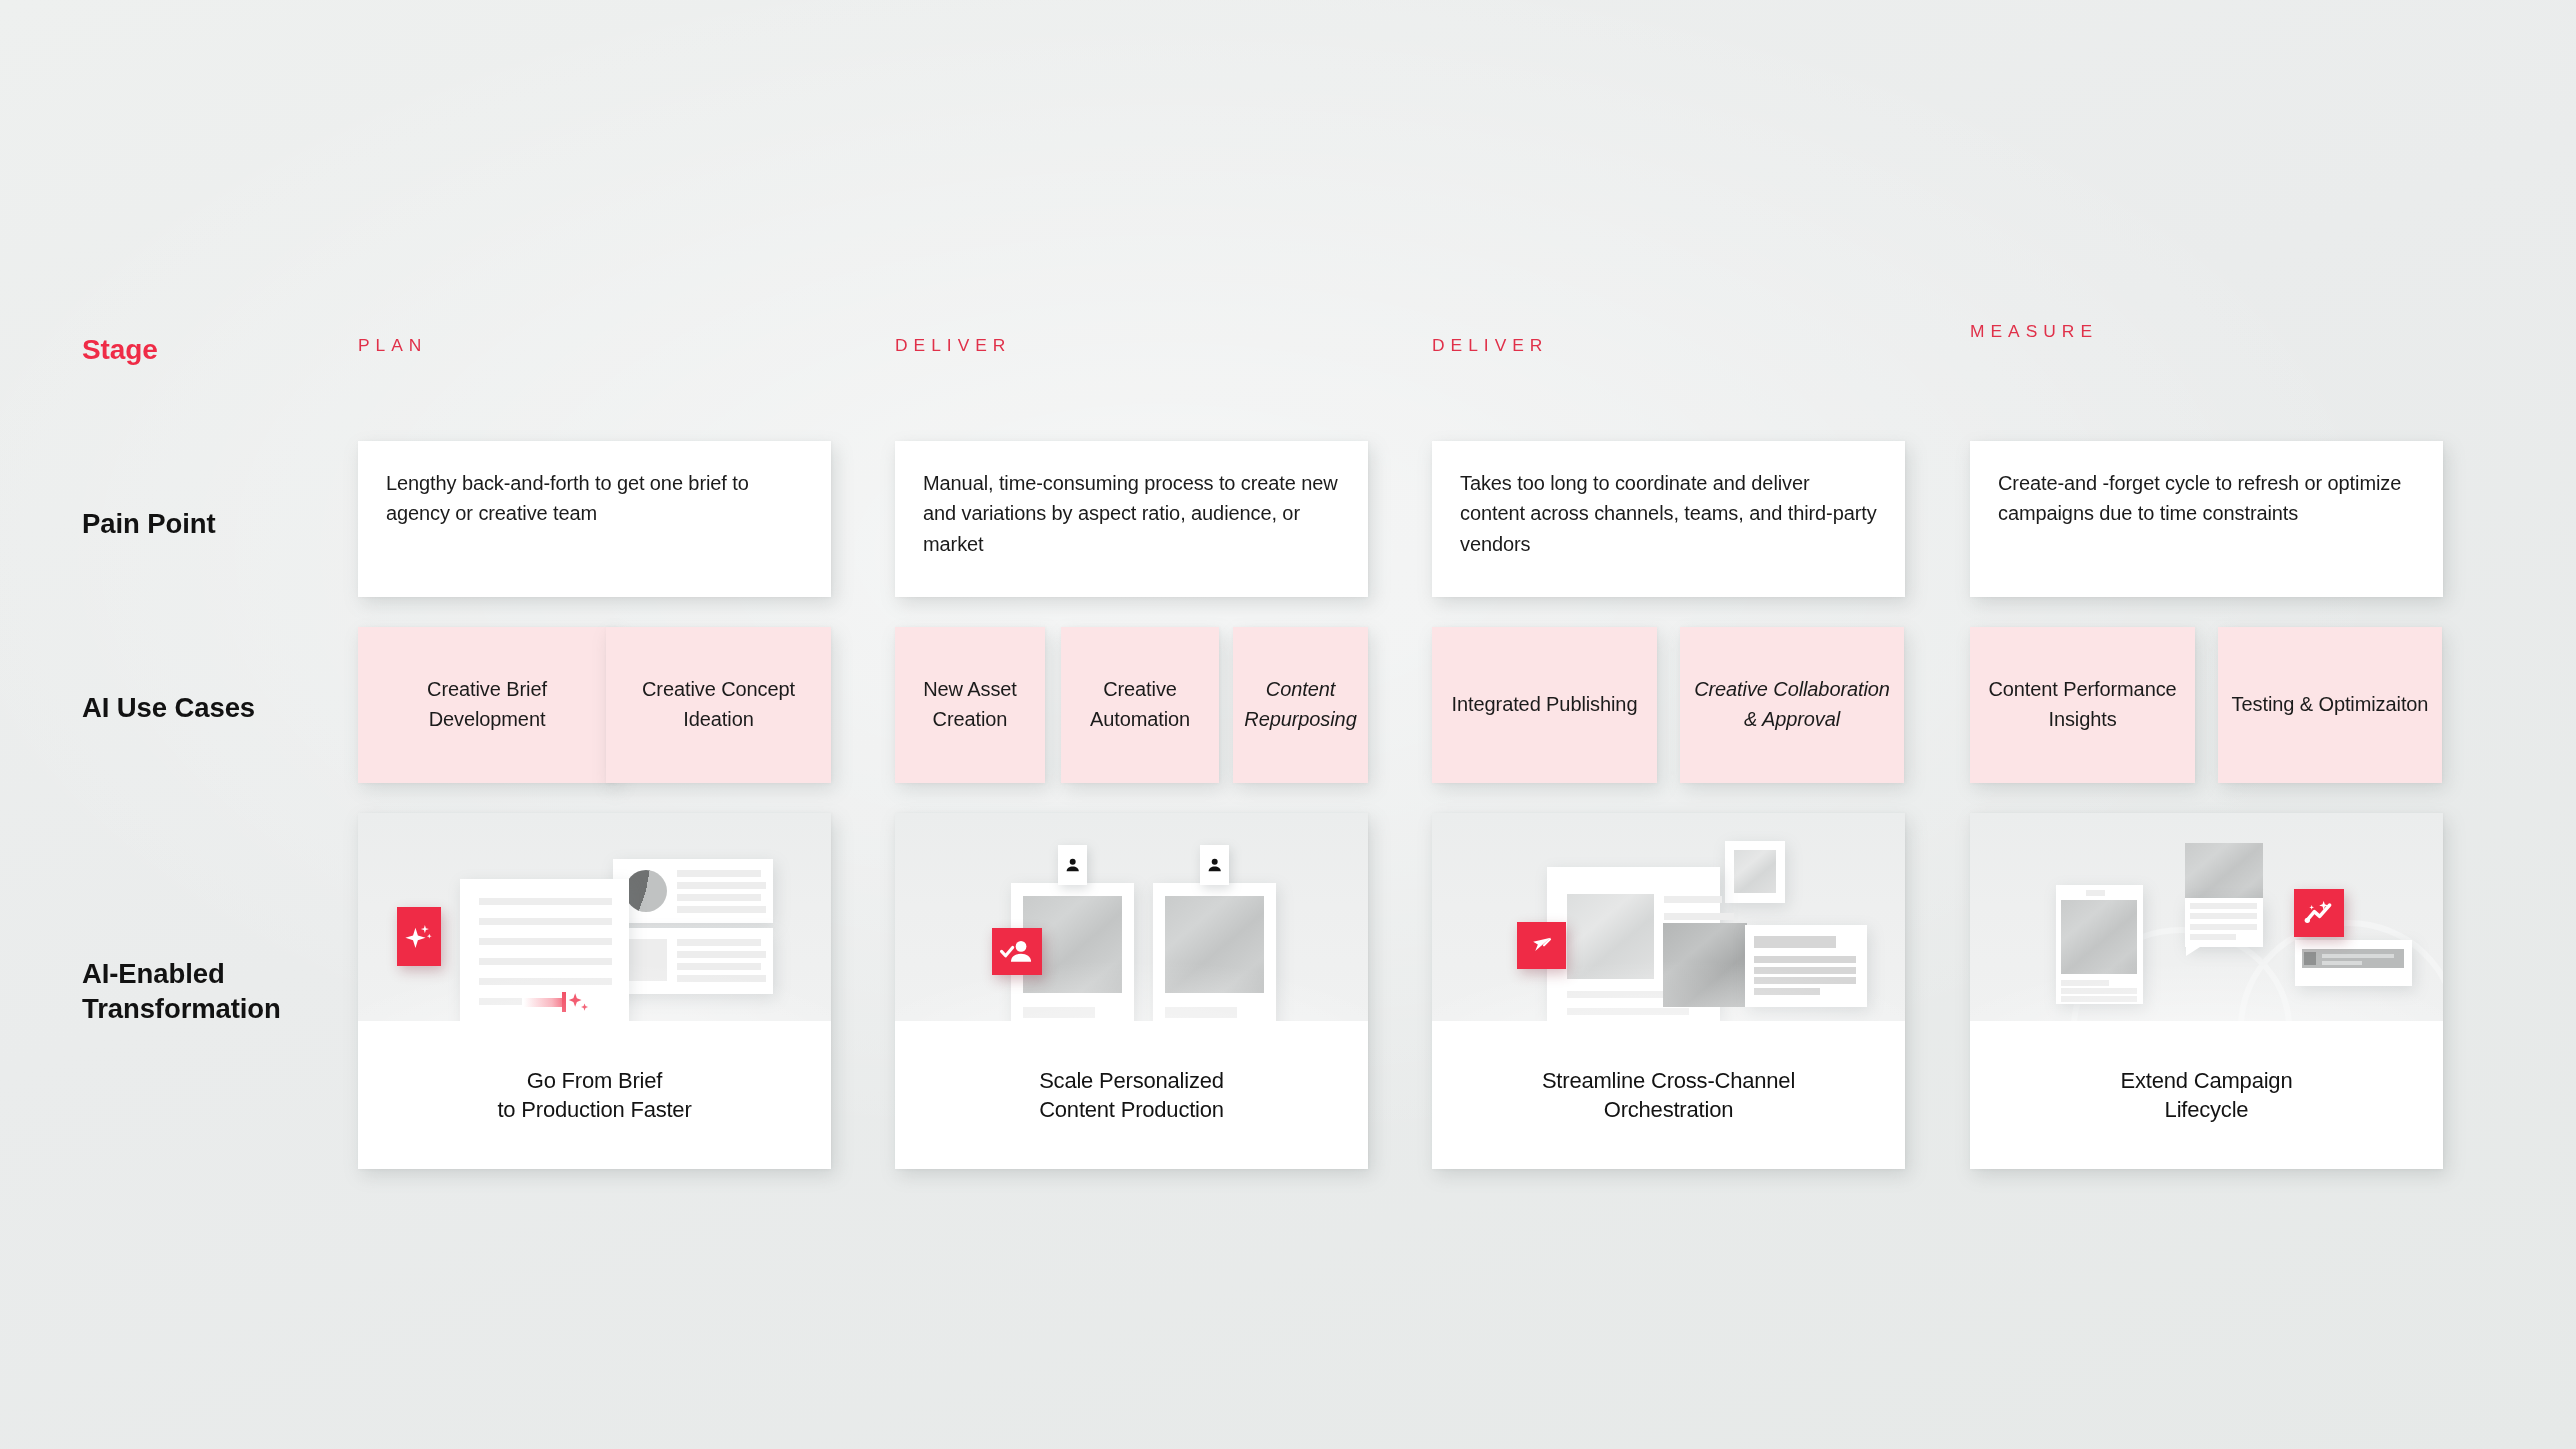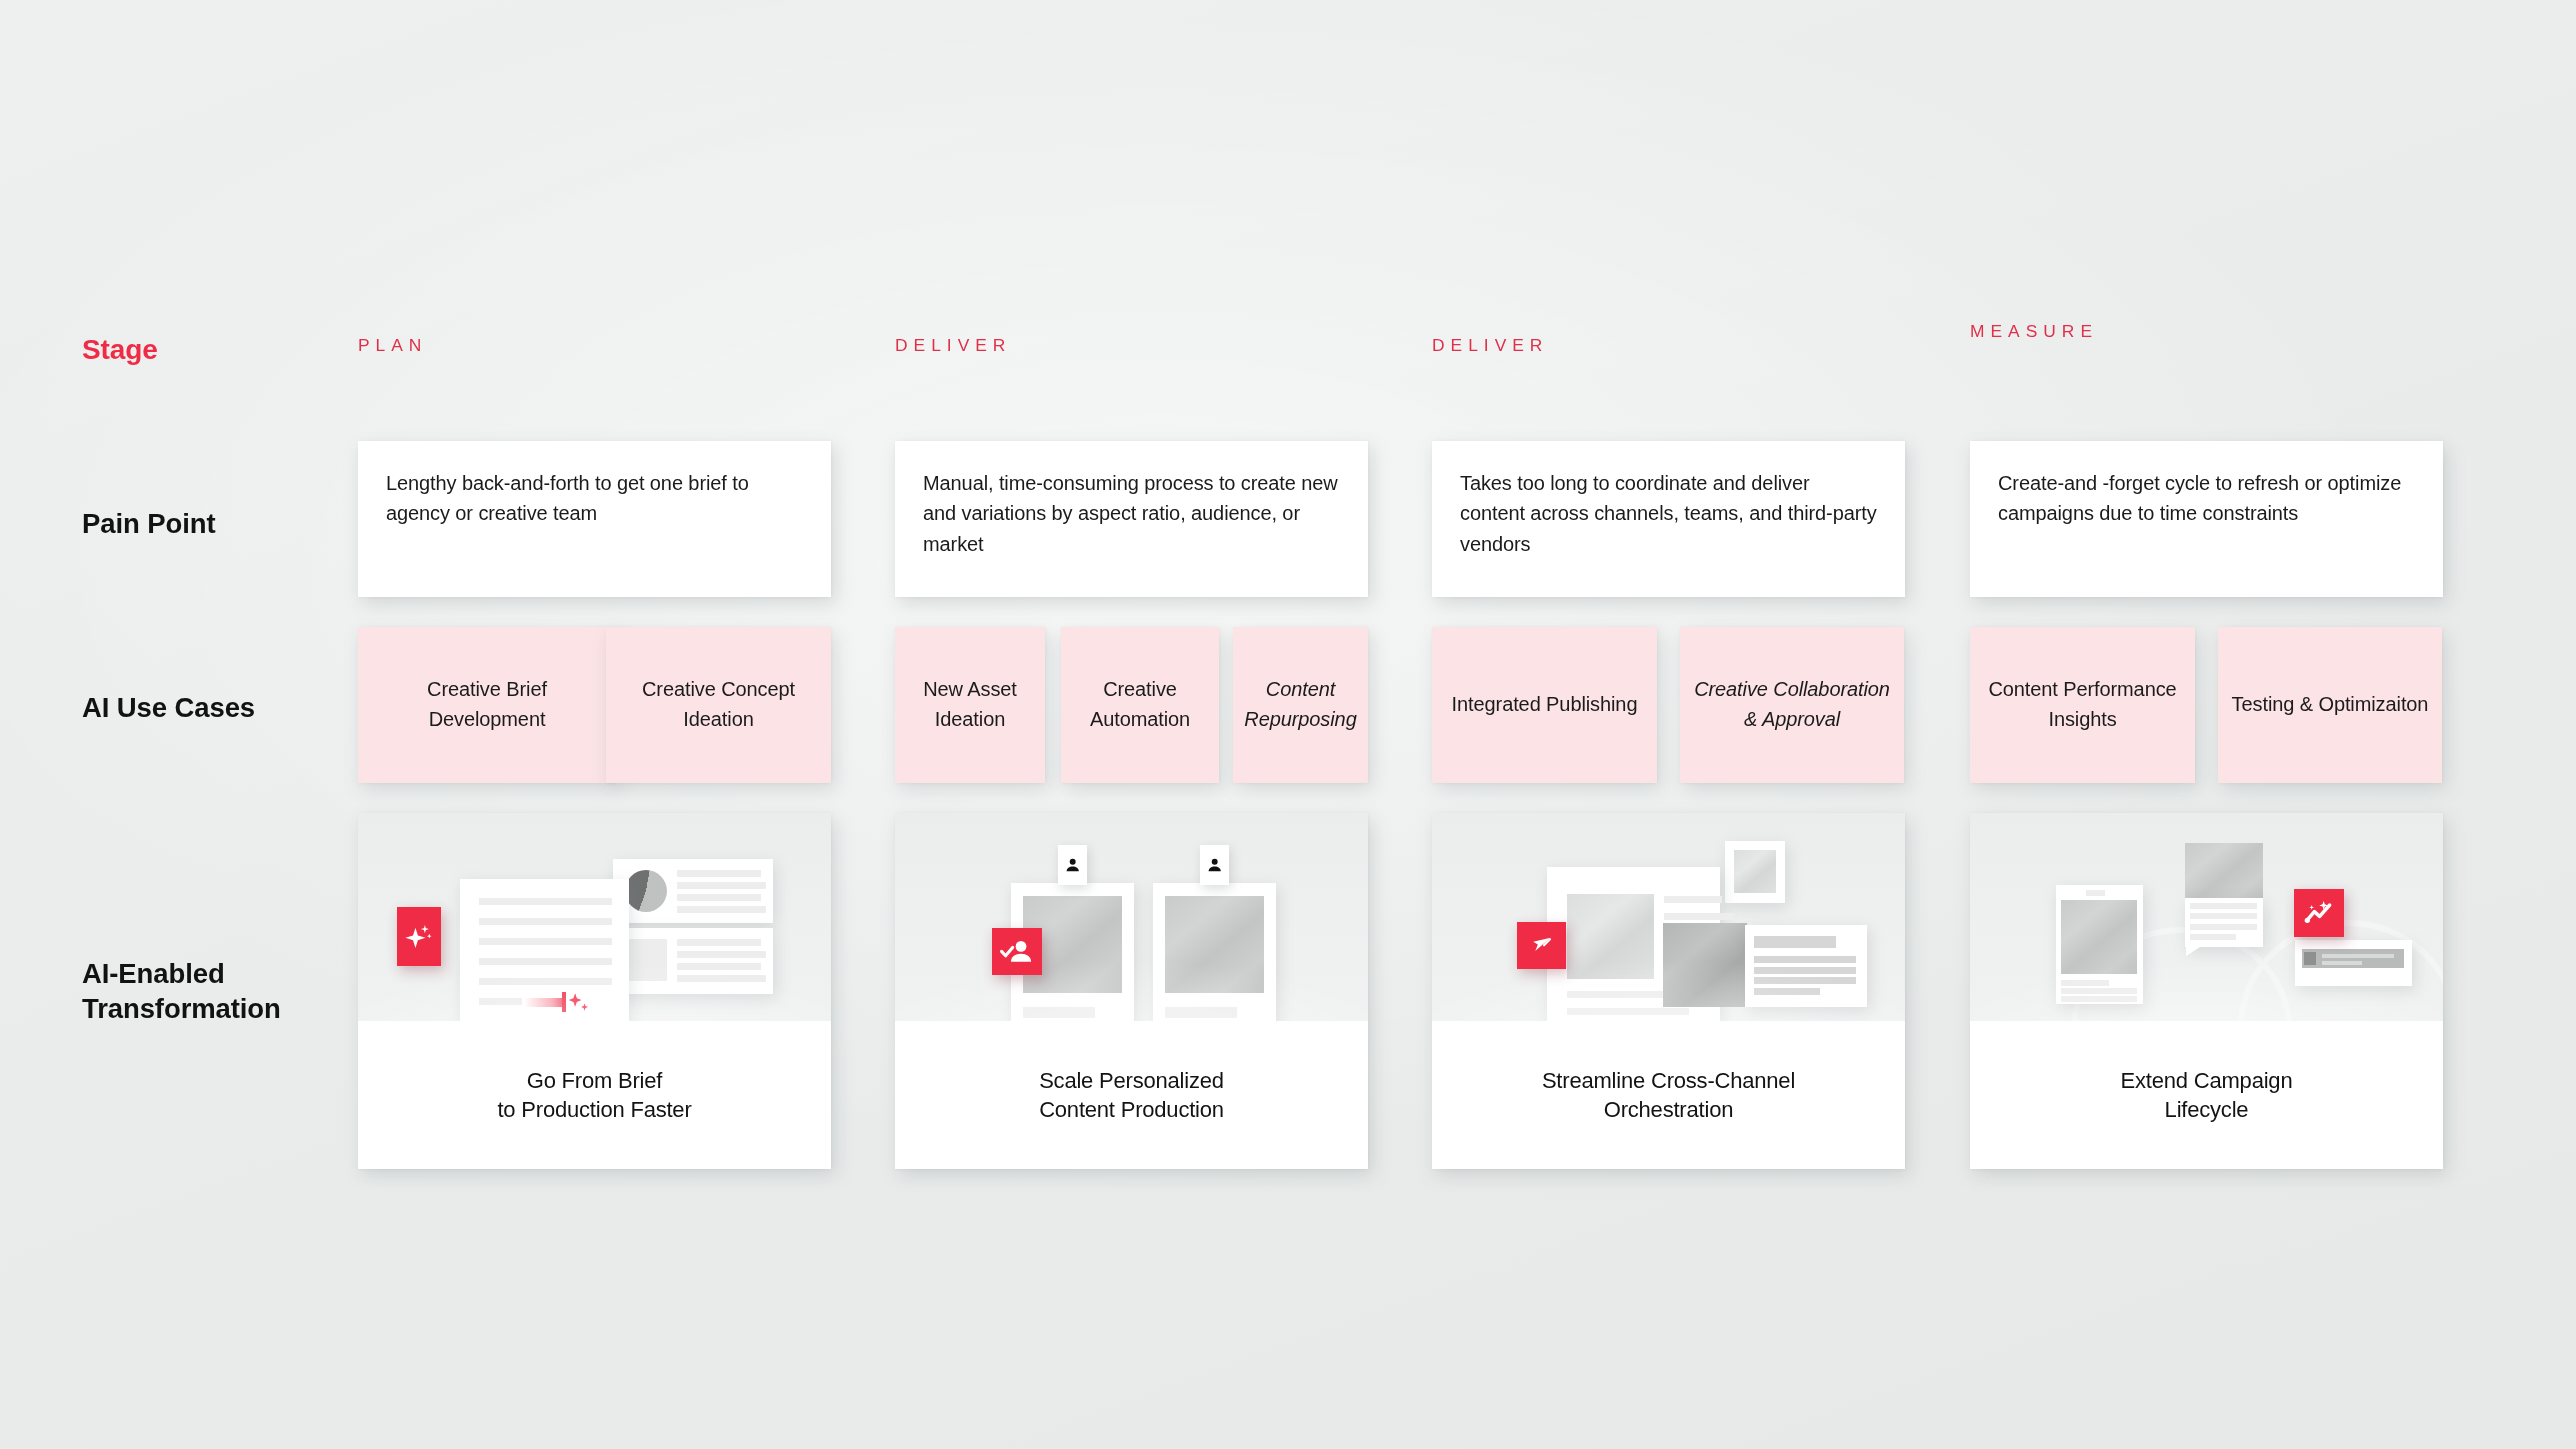--- a/index.html
+++ b/index.html
@@ -237,21 +237,21 @@
   </div>
 
   <div class="card usecase-card" style="left:358px;  top:627px; width:258px; height:156px;">
     <div class="usecase-text">Creative Brief Development</div>
   </div>
   <div class="card usecase-card" style="left:606px;  top:627px; width:225px; height:156px;">
     <div class="usecase-text">Creative Concept Ideation</div>
   </div>
 
   <div class="card usecase-card" style="left:895px; top:627px; width:150px; height:156px;">
-    <div class="usecase-text">New Asset Ideation</div>
+    <div class="usecase-text">New Asset Creation</div>
   </div>
   <div class="card usecase-card" style="left:1061px; top:627px; width:158px; height:156px;">
     <div class="usecase-text">Creative Automation</div>
   </div>
   <div class="card usecase-card" style="left:1233px; top:627px; width:135px; height:156px;font-style:italic;">
     <div class="usecase-text">Content Repurposing</div>
   </div>
 
   <div class="card usecase-card" style="left:1432px; top:627px; width:225px; height:156px;">
     <div class="usecase-text">Integrated Publishing</div>

